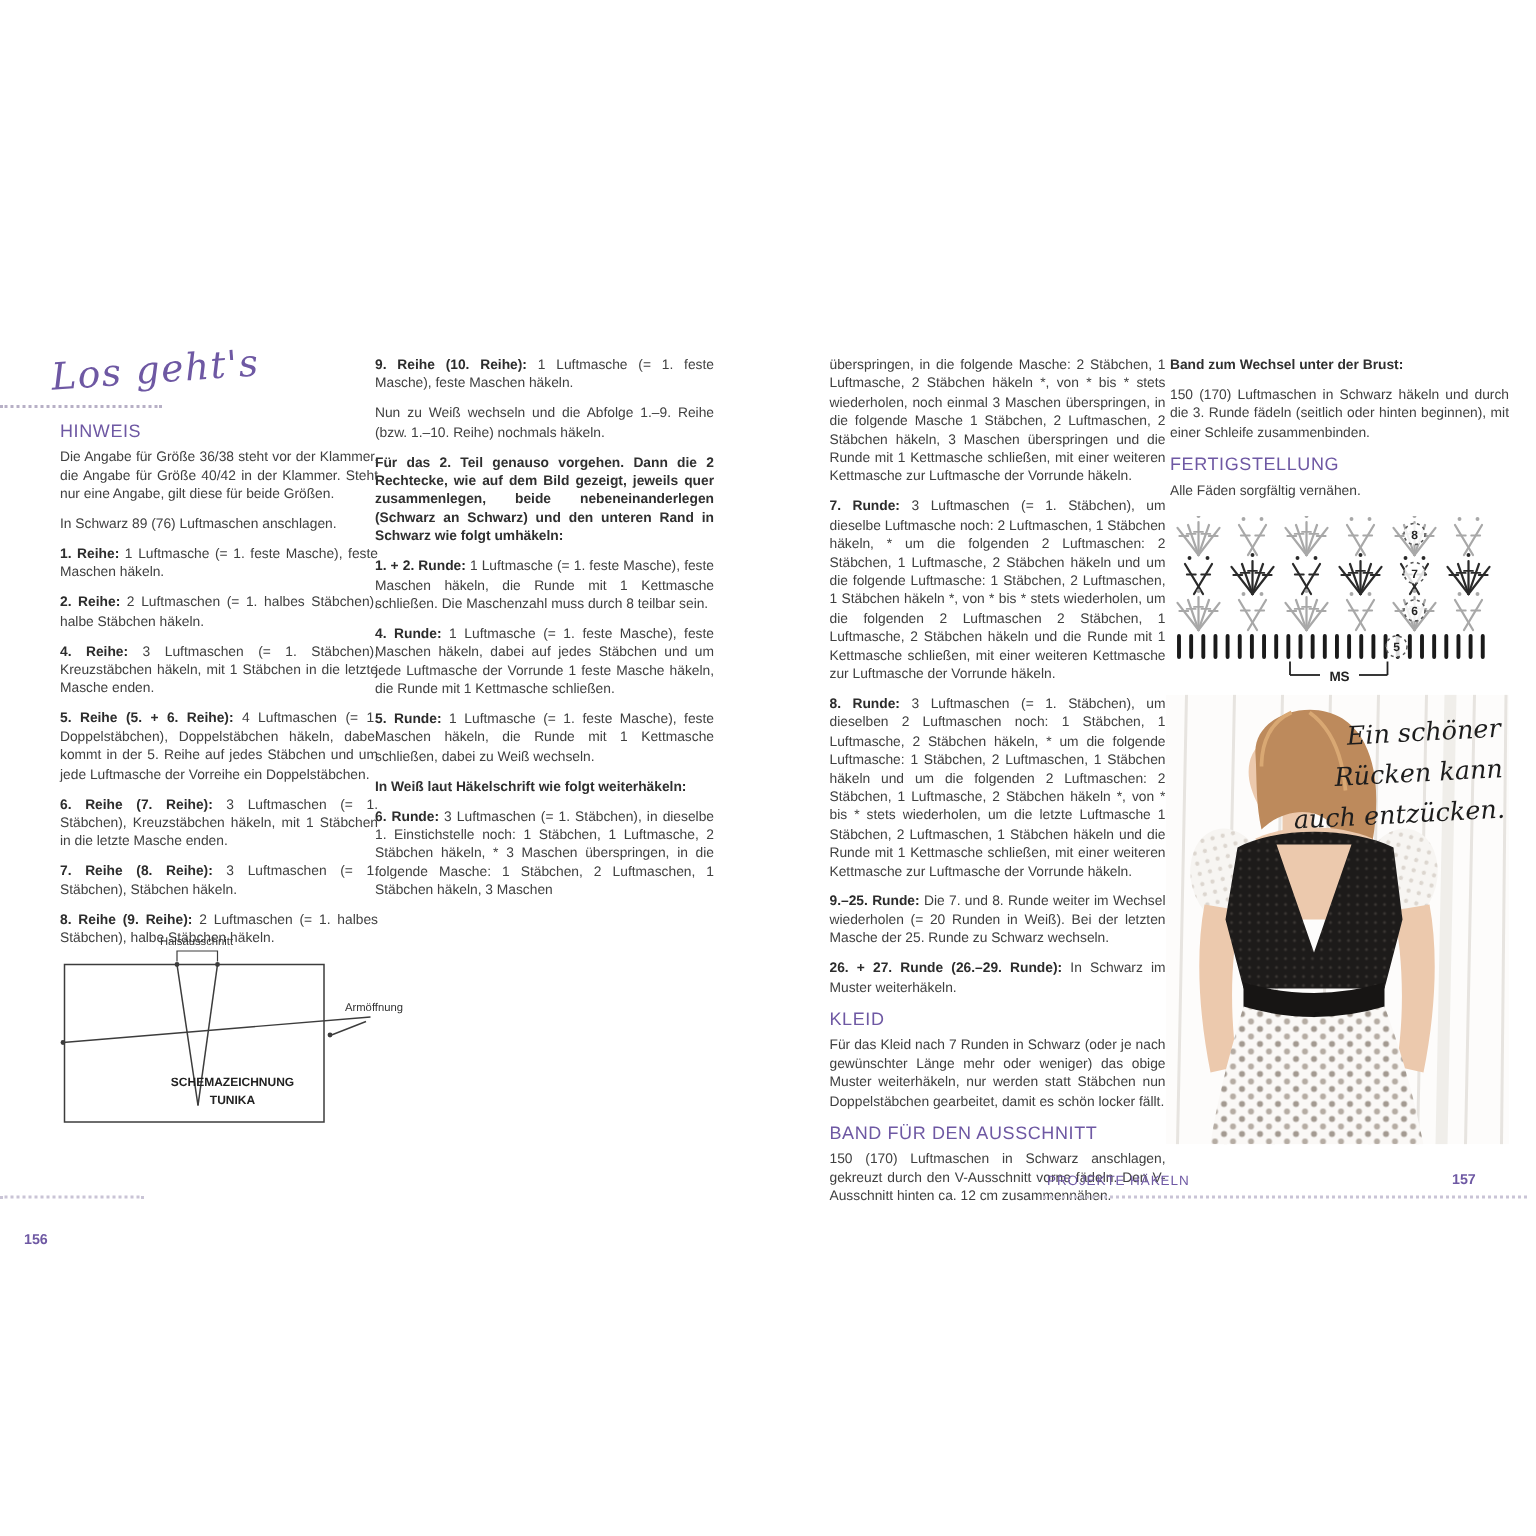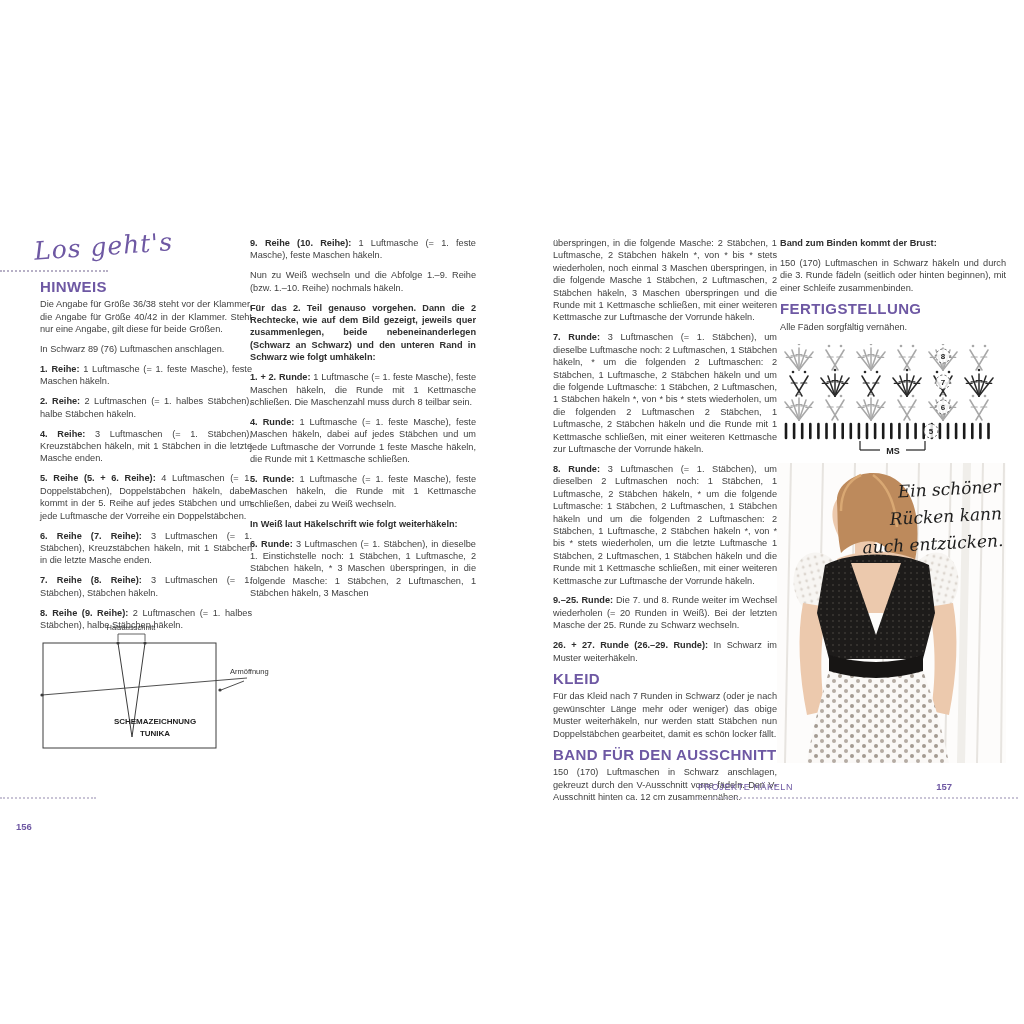--- a/index.html
+++ b/index.html
@@ -2,35 +2,35 @@
 <html style="--accent: #6e58a3;"><head>
 <meta charset="utf-8">
 <style>
   html,body{margin:0;padding:0;background:#ffffff;}
   #canvas{position:relative;width:1024px;height:1024px;background:#ffffff;overflow:hidden;
           font-family:"Liberation Sans",sans-serif;color:#404040;}
   .col{position:absolute;font-size:9.2px;line-height:12.4px;text-align:justify;}
   .col p{margin:0 0 7.5px 0;}
   .col p.bold{font-weight:700;color:#303030;}
   .col strong{font-weight:700;color:#2c2c2c;}
-  .sec-heading{margin:9px 0 5px 0;font-size:15px;font-weight:700;letter-spacing:.4px;
+  .sec-heading{margin:9px 0 5px 0;font-size:12px;font-weight:400;letter-spacing:.4px;
                color:var(--accent,#6e58a3);}
   .col .sec-heading:first-child{margin-top:0;}
   .script{position:absolute;font-family:"DejaVu Serif",serif;font-style:italic;
           color:var(--accent,#6e58a3);transform:rotate(-4deg);}
   #los-gehts{left:34px;top:232px;font-size:25px;letter-spacing:1px;}
   .dotline{position:absolute;border-top:2px dotted #b7b0c6;height:0;}
   #dot-a{left:0;top:270px;width:108px;}
   #dot-b{left:0;top:797px;width:96px;border-top-color:#c9c4d6;}
   #dot-c{left:695px;top:797px;width:323px;border-top-color:#c9c4d6;}
   .pagenum{position:absolute;top:781px;font-size:9.5px;font-weight:700;color:var(--accent,#6e58a3);}
   #footer-label{position:absolute;left:698px;top:782px;font-size:9px;letter-spacing:.6px;
                 color:var(--accent,#6e58a3);}
   #num-left{left:16px;margin-top:40px;}
-  #num-right{left:912px;width:40px;text-align:right;}
+  #num-right{left:968px;width:40px;}
   #schematic{position:absolute;left:18px;top:612px;}
   #chart{position:absolute;left:780px;top:344px;}
   #photo{position:absolute;left:777px;top:463px;width:229px;height:300px;overflow:hidden;}
   #photo svg{display:block;}
   #quote{position:absolute;right:4px;top:14px;width:150px;text-align:right;
          font-family:"DejaVu Serif",serif;font-style:italic;font-size:17px;line-height:27px;
          color:#1d1d1d;transform:rotate(-3deg);}
   #quote span{display:block;}
   svg text{font-family:"Liberation Sans",sans-serif;}
 </style>
@@ -89,21 +89,21 @@
       <p class="para"><strong>8. Runde: </strong>3 Luftmaschen (= 1. Stäbchen), um dieselben 2 Luftmaschen noch: 1 Stäbchen, 1 Luftmasche, 2 Stäbchen häkeln, * um die folgende Luftmasche: 1 Stäbchen, 2 Luftmaschen, 1 Stäbchen häkeln und um die folgenden 2 Luftmaschen: 2 Stäbchen, 1 Luftmasche, 2 Stäbchen häkeln *, von * bis * stets wiederholen, um die letzte Luftmasche 1 Stäbchen, 2 Luftmaschen, 1 Stäbchen häkeln und die Runde mit 1 Kettmasche schließen, mit einer weiteren Kettmasche zur Luftmasche der Vorrunde häkeln.</p>
       <p class="para"><strong>9.–25. Runde: </strong>Die 7. und 8. Runde weiter im Wechsel wiederholen (= 20 Runden in Weiß). Bei der letzten Masche der 25. Runde zu Schwarz wechseln.</p>
       <p class="para"><strong>26. + 27. Runde (26.–29. Runde): </strong>In Schwarz im Muster weiterhäkeln.</p>
       <h3 class="sec-heading">KLEID</h3>
       <p class="para">Für das Kleid nach 7 Runden in Schwarz (oder je nach gewünschter Länge mehr oder weniger) das obige Muster weiterhäkeln, nur werden statt Stäbchen nun Doppelstäbchen gearbeitet, damit es schön locker fällt.</p>
       <h3 class="sec-heading">BAND FÜR DEN AUSSCHNITT</h3>
       <p class="para">150 (170) Luftmaschen in Schwarz anschlagen, gekreuzt durch den V-Ausschnitt vorne fädeln. Den V-Ausschnitt hinten ca. 12 cm zusammennähen.</p>
     </div>
 
   <div class="col" id="col4" style="left:780px;top:237px;width:226px;">
-      <p class="para bold">Band zum Binden kommt der Brust:</p>
+      <p class="para bold">Band zum Wechsel unter der Brust:</p>
       <p class="para">150 (170) Luftmaschen in Schwarz häkeln und durch die 3. Runde fädeln (seitlich oder hinten beginnen), mit einer Schleife zusammenbinden.</p>
       <h3 class="sec-heading">FERTIGSTELLUNG</h3>
       <p class="para">Alle Fäden sorgfältig vernähen.</p>
     </div>
 
   <svg id="chart" width="226" height="114" viewBox="0 0 226 114">
     <g id="chart-symbols">
         <line x1="19" y1="26" x2="5" y2="7.92" stroke="#a8a8a8" stroke-width="1.5" stroke-linecap="round"></line>
         <line x1="6.200000000000001" y1="13.344000000000001" x2="12.200000000000001" y2="13.344000000000001" stroke="#a8a8a8" stroke-width="1.2" stroke-linecap="round"></line>
         <line x1="19" y1="26" x2="12" y2="5.96" stroke="#a8a8a8" stroke-width="1.5" stroke-linecap="round"></line>

